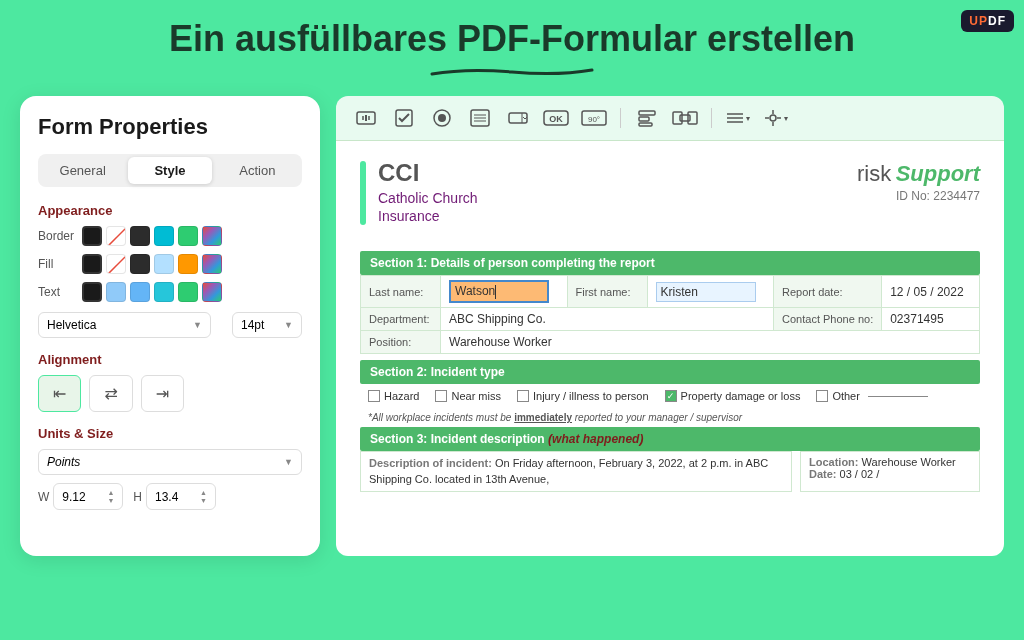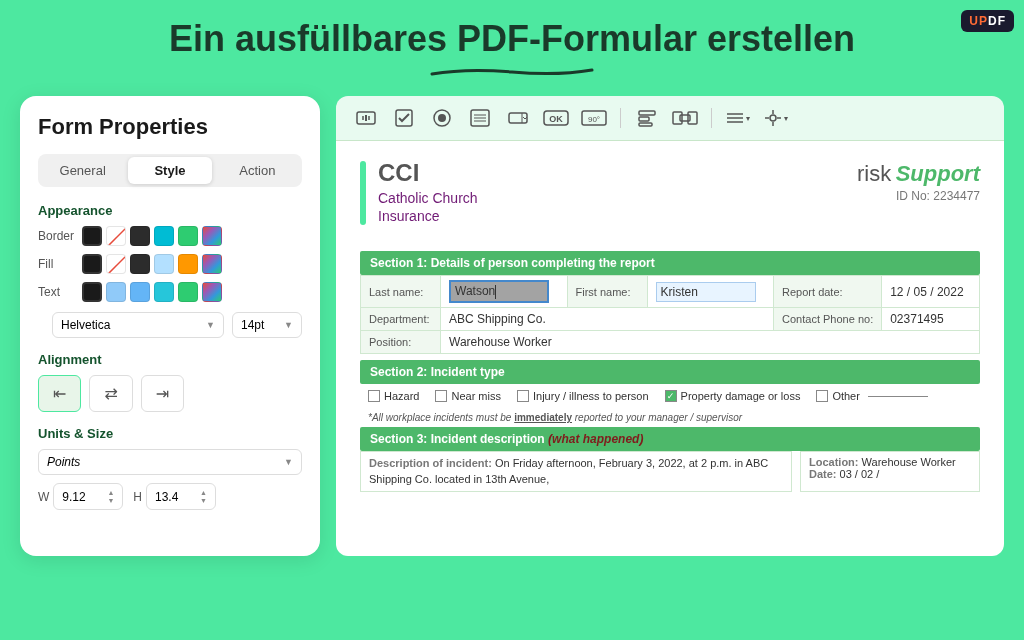--- a/index.html
+++ b/index.html
@@ -93,21 +93,21 @@
       background: white;
       color: #1a1a1a;
       font-weight: 600;
       box-shadow: 0 1px 4px rgba(0,0,0,0.15);
     }
 
     
     .section-label {
       font-size: 13px;
       font-weight: 600;
-      color: #14532d;
+      color: #7f1d1d;
       margin-bottom: 8px;
     }
     .prop-row {
       display: flex;
       align-items: center;
       margin-bottom: 8px;
       gap: 8px;
     }
     .prop-label {
       font-size: 12px;
@@ -125,24 +125,23 @@
       border: 1px solid rgba(0,0,0,0.1);
       cursor: pointer;
     }
     .swatch.selected {
       border: 2px solid #333;
     }
 
     
     .font-row {
       display: flex;
-      gap: 8px;
+      gap: 21px;
       margin-top: 10px;
       margin-bottom: 14px;
-      margin-left: 14px;
     }
     .select-box {
       background: white;
       border: 1px solid #ddd;
       border-radius: 6px;
       padding: 5px 8px;
       font-size: 12px;
       display: flex;
       align-items: center;
       justify-content: space-between;
@@ -355,21 +354,21 @@
       background: #e8f4ff;
       border: 1px solid #aaccee;
       padding: 2px 4px;
       display: inline-block;
       min-width: 100px;
       font-size: 12px;
       color: #333;
     }
     .field-input-box.active {
       border: 2px solid #4488cc;
-      background: #a3a3a3;
+      background: #fdba74;
     }
 
     
     .incident-section {
       margin-top: 4px;
     }
     .incident-checkboxes {
       display: flex;
       gap: 16px;
       align-items: center;

